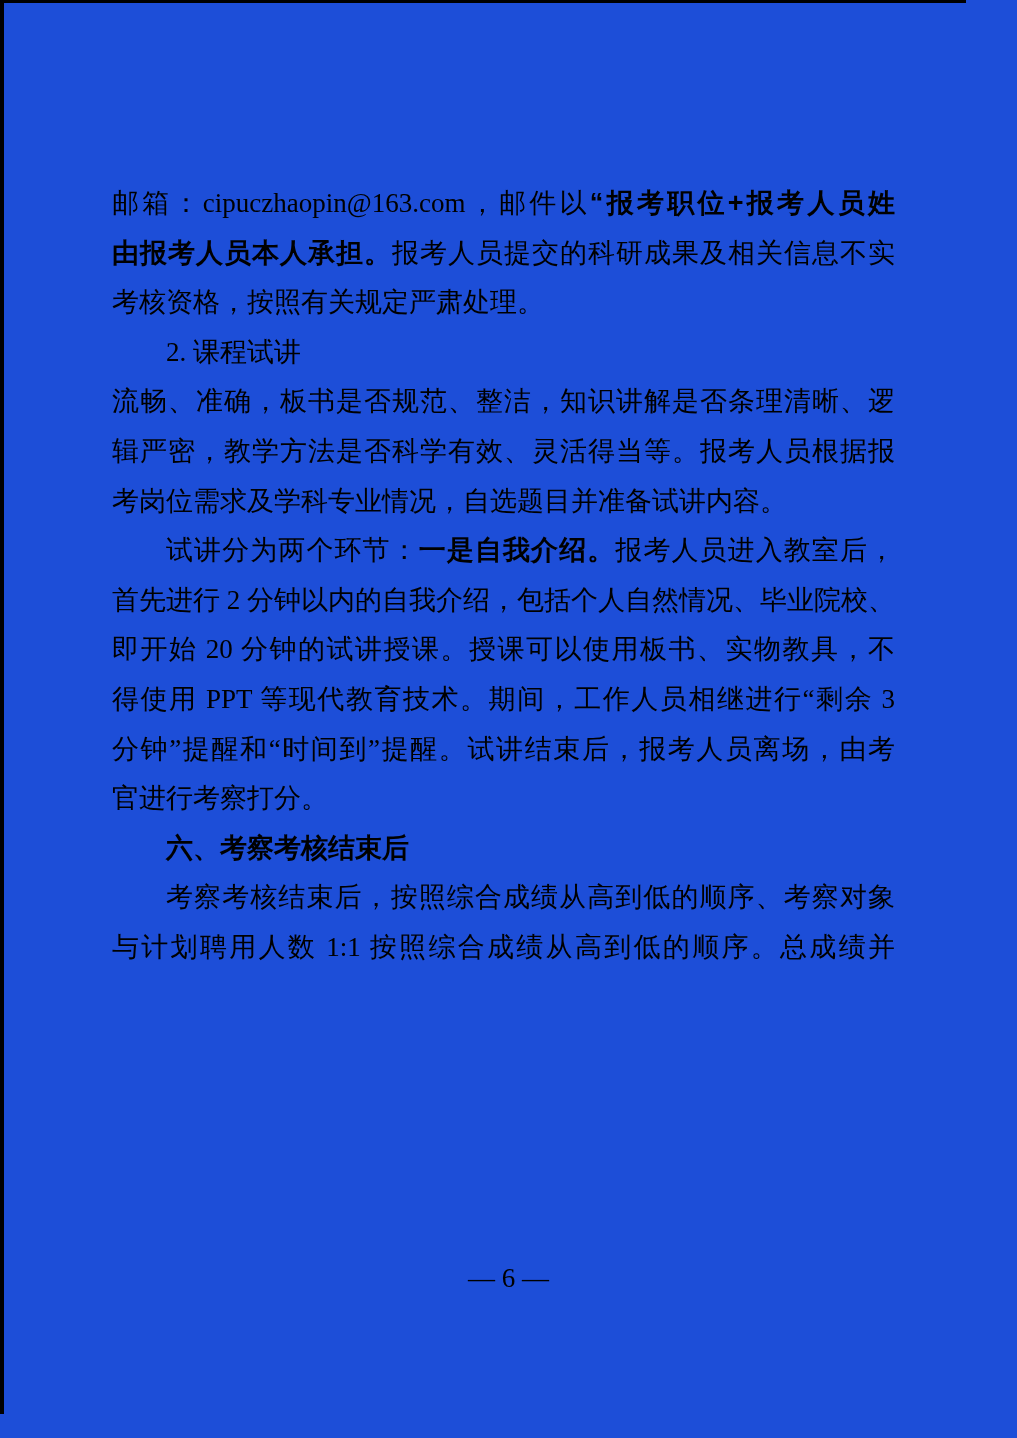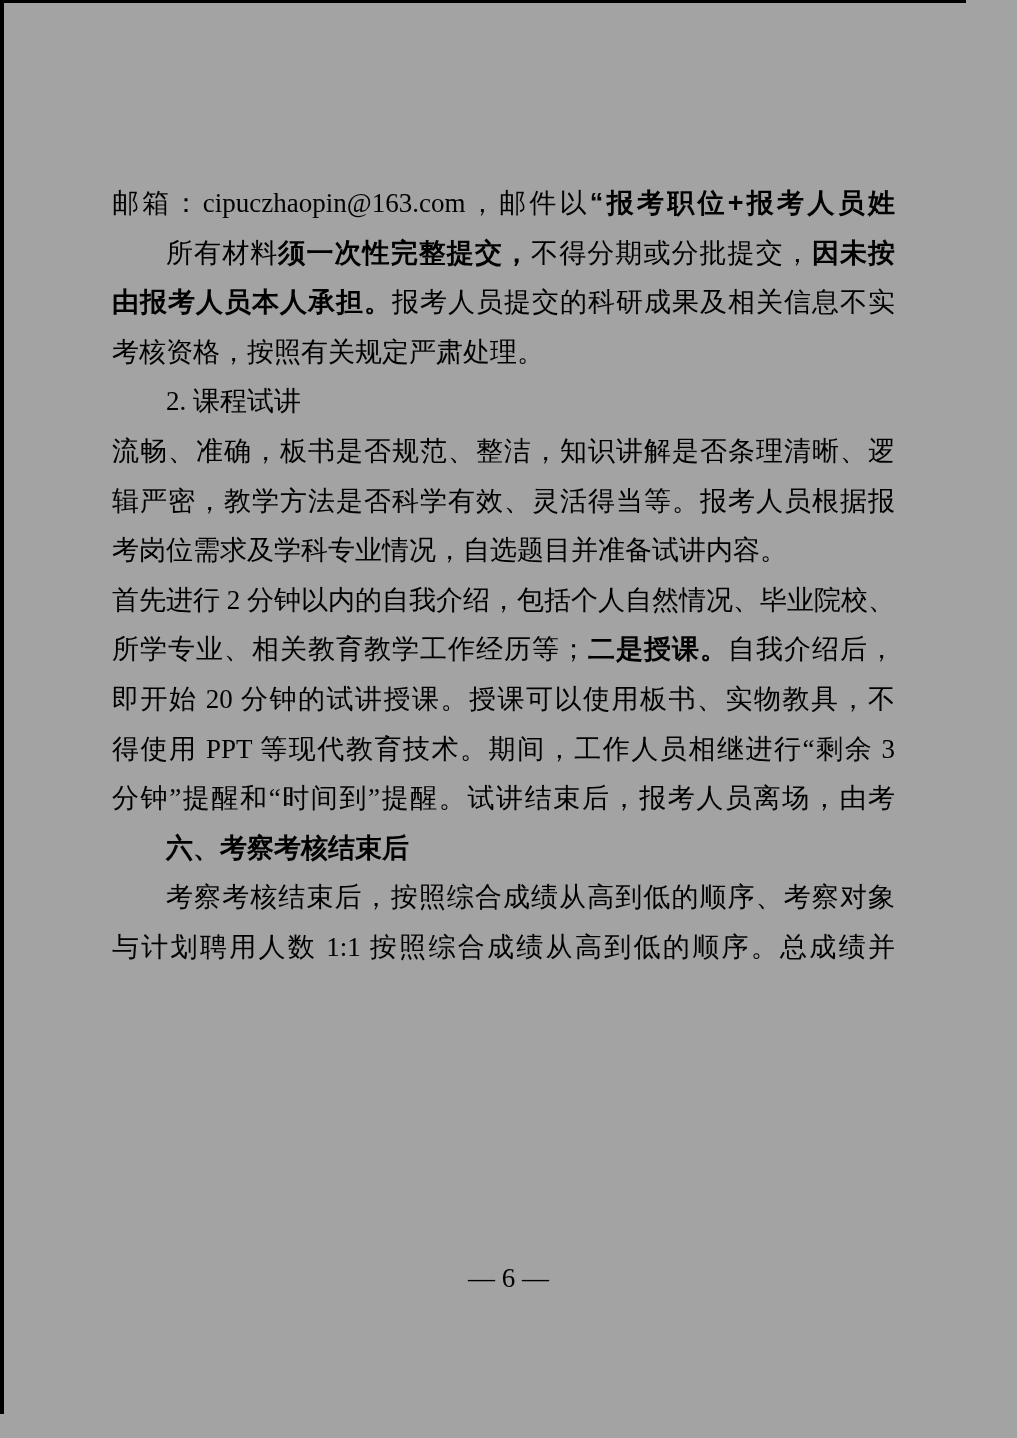--- a/index.html
+++ b/index.html
@@ -1,21 +1,21 @@
 <!DOCTYPE html>
 <html><head>
 <meta charset="utf-8">
 <style>
   html, body { margin: 0; padding: 0; background: #ffffff; }
 
   .page {
     position: relative;
     width: 1017px;
     height: 1438px;
-    background: #a3a3a3;
+    background: #1d4ed8;
     overflow: hidden;
     color: #000000;
   }
 
   
   .edge-left {
     position: absolute;
     left: 0; top: 0;
     width: 4px; height: 1414px;
     background: #000000;
@@ -71,30 +71,30 @@
   }
 </style>
 </head>
 <body>
 
 <div class="page">
   <div class="edge-left"></div>
   <div class="edge-top"></div>
   <div class="content" id="doc-content">
       <div class="line fill"><span class="run">邮箱：cipuczhaopin@163.com，邮件以</span><span class="run bold">“报考职位+报考人员姓</span></div>
-      <div class="line fill indent"><span class="run">所有材料</span><span class="run bold">须一次性完整提交，</span><span class="run">不得分期或分批提交，</span><span class="run bold">因未按</span></div>
       <div class="line fill"><span class="run bold">由报考人员本人承担。</span><span class="run">报考人员提交的科研成果及相关信息不实</span></div>
       <div class="line"><span class="run">考核资格，按照有关规定严肃处理。</span></div>
       <div class="line indent"><span class="run">2. 课程试讲</span></div>
       <div class="line fill"><span class="run">流畅、准确，板书是否规范、整洁，知识讲解是否条理清晰、逻</span></div>
       <div class="line fill"><span class="run">辑严密，教学方法是否科学有效、灵活得当等。报考人员根据报</span></div>
       <div class="line"><span class="run">考岗位需求及学科专业情况，自选题目并准备试讲内容。</span></div>
+      <div class="line fill indent"><span class="run">试讲分为两个环节：</span><span class="run bold">一是自我介绍。</span><span class="run">报考人员进入教室后，</span></div>
       <div class="line fill"><span class="run">首先进行 2 分钟以内的自我介绍，包括个人自然情况、毕业院校、</span></div>
-      <div class="line fill"><span class="run">所学专业、相关教育教学工作经历等；</span><span class="run bold">二是授课。</span><span class="run">自我介绍后，</span></div>
       <div class="line fill"><span class="run">即开始 20 分钟的试讲授课。授课可以使用板书、实物教具，不</span></div>
       <div class="line fill"><span class="run">得使用 PPT 等现代教育技术。期间，工作人员相继进行“剩余 3</span></div>
       <div class="line fill"><span class="run">分钟”提醒和“时间到”提醒。试讲结束后，报考人员离场，由考</span></div>
+      <div class="line"><span class="run">官进行考察打分。</span></div>
       <div class="line indent"><span class="run bold">六、考察考核结束后</span></div>
       <div class="line fill indent"><span class="run">考察考核结束后，按照综合成绩从高到低的顺序、考察对象</span></div>
       <div class="line fill"><span class="run">与计划聘用人数 1:1 按照综合成绩从高到低的顺序。总成绩并</span></div>
     </div>
   <div class="page-number">— 6 —</div>
 </div>
 
 </body></html>

